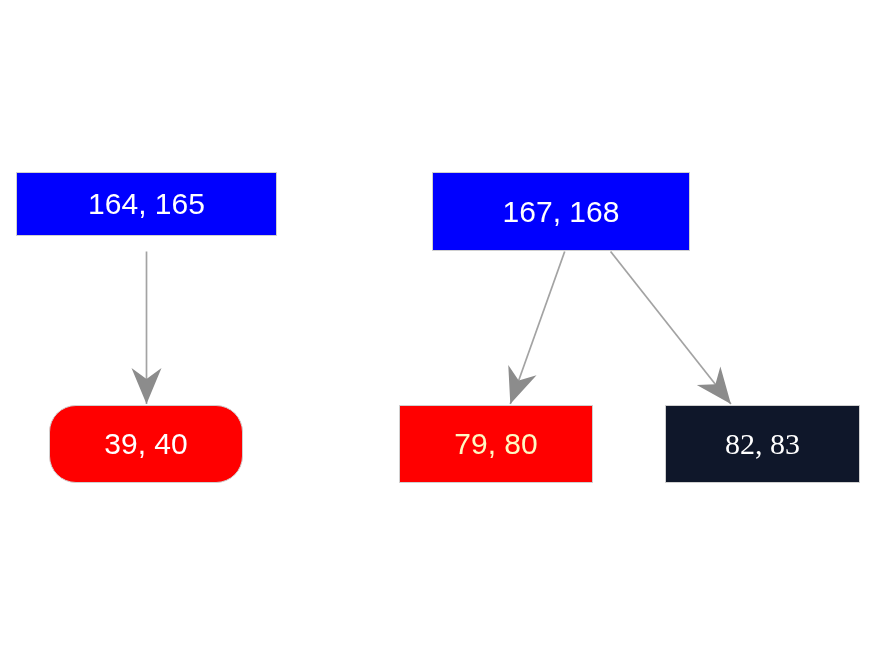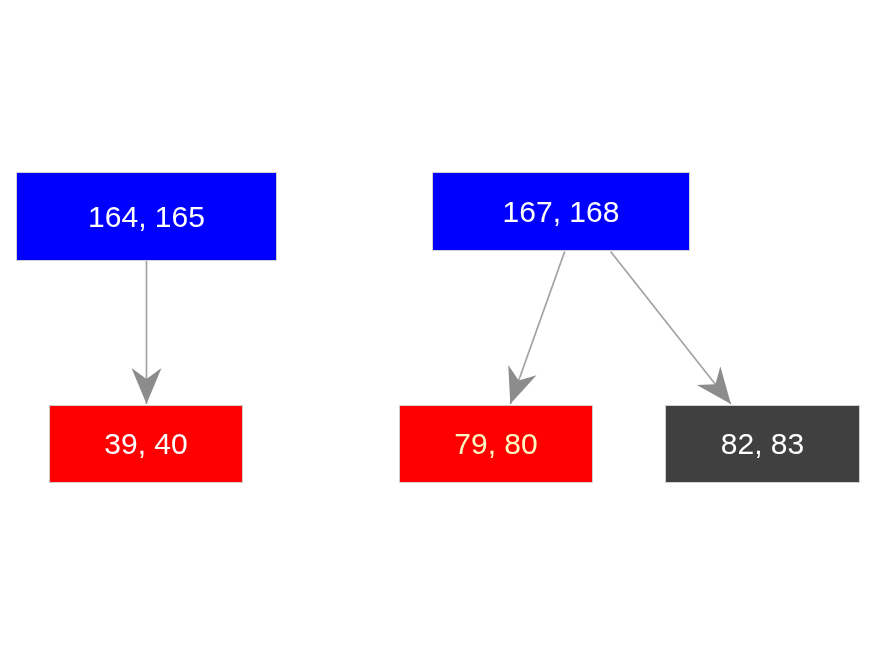--- a/index.html
+++ b/index.html
@@ -35,23 +35,23 @@
     align-items: center;
     justify-content: center;
     border: 1px solid #d0d0d0;
     font-size: 30px;
     line-height: 1;
     color: #ffffff;
     text-align: center;
     user-select: none;
   }
   
-  .n1 { left: 16px;  top: 172px; width: 261px; height: 89px; }
+  .n1 { left: 16px;  top: 172px; width: 261px; height: 64px; }
   .n2 { left: 432px; top: 172px; width: 258px; height: 79px; }
-  .n3 { left: 49px;  top: 405px; width: 194px; height: 78px; }
+  .n3 { left: 49px;  top: 405px; width: 194px; height: 78px; border-radius: 27px; }
   .n4 { left: 399px; top: 405px; width: 194px; height: 78px; }
   .n5 { left: 665px; top: 405px; width: 195px; height: 78px; }
 </style>
 </head>
 <body>
 
 <div class="canvas">
 
   <svg class="edges" viewBox="0 0 875 656" xmlns="http://www.w3.org/2000/svg">
     <defs>
@@ -73,17 +73,17 @@
   </div>
 
   <div class="node n3" style="background-color: rgb(255, 0, 0); border-color: rgb(208, 208, 208);">
     <span style="color: rgb(255, 255, 255);">39, 40</span>
   </div>
 
   <div class="node n4" style="background-color: rgb(255, 0, 0); border-color: rgb(208, 208, 208);">
     <span style="color: #fef9c3;">79, 80</span>
   </div>
 
-  <div class="node n5" style="background-color: #404040; border-color: rgb(208, 208, 208);">
+  <div class="node n5" style="background-color: #0f172a; border-color: rgb(208, 208, 208); font-family: Liberation Serif, serif;">
     <span style="color: rgb(255, 255, 255);">82, 83</span>
   </div>
 
 </div>
 
 </body></html>

